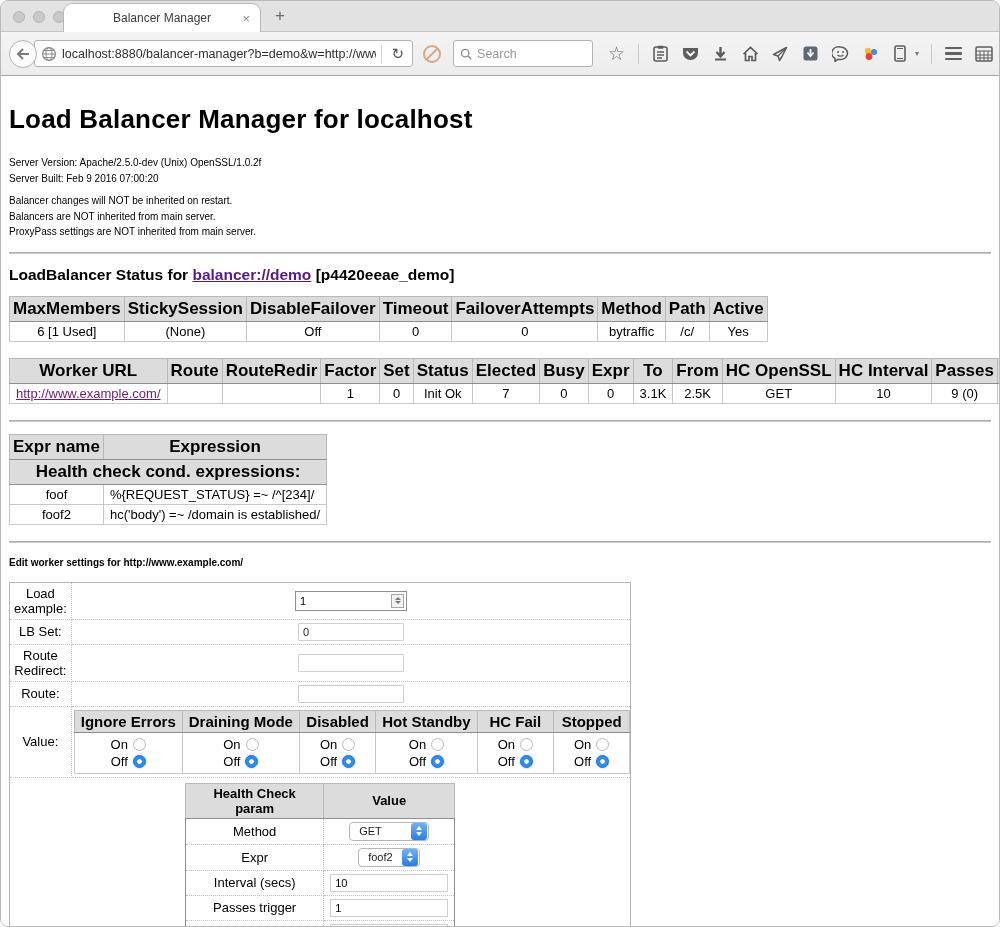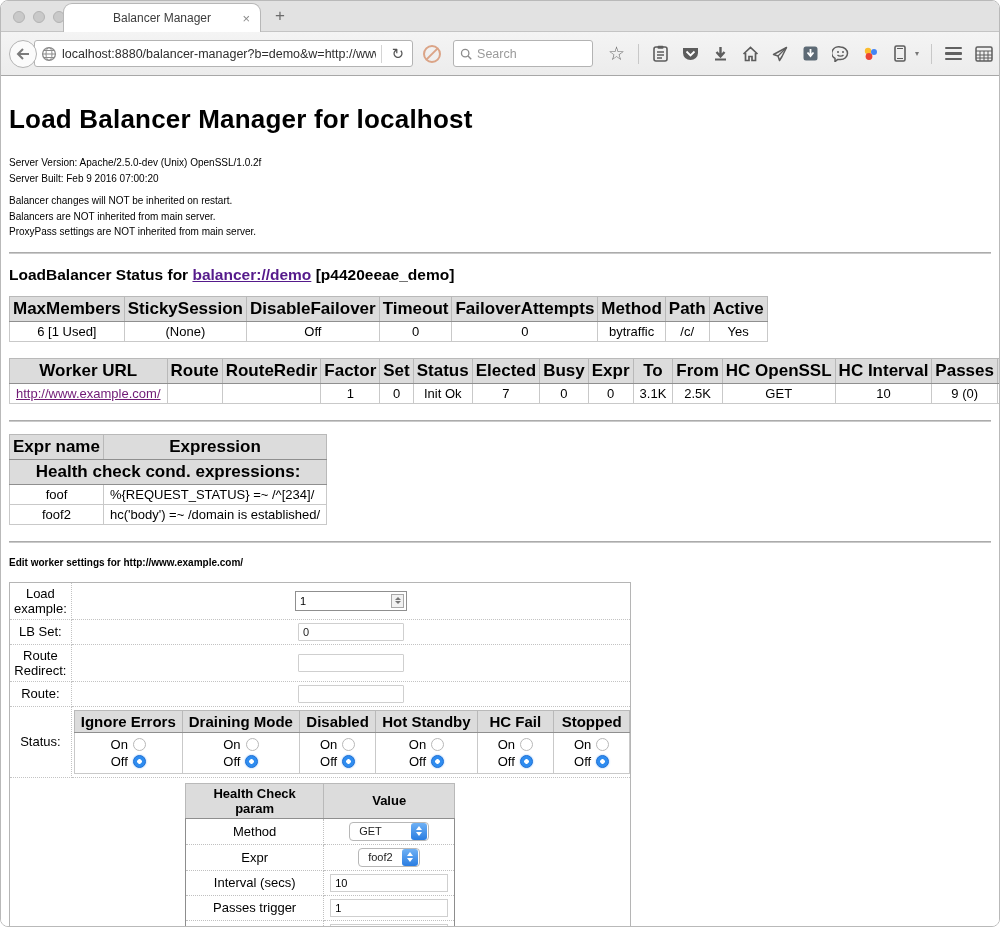--- a/index.html
+++ b/index.html
@@ -391,21 +391,21 @@
       </tr>
       <tr>
         <td class="form-label">Route Redirect:</td>
         <td class="form-value"><input class="text-input" value="" style=""></td>
       </tr>
       <tr>
         <td class="form-label">Route:</td>
         <td class="form-value"><input class="text-input" value="" style=""></td>
       </tr>
       <tr>
-        <td class="form-label">Status:</td>
+        <td class="form-label">Value:</td>
         <td style="padding:2px 0 2px 2px;">
           <table class="status-table">
             <tbody>
                   <tr>
               <th>Ignore Errors</th>
               <th>Draining Mode</th>
               <th>Disabled</th>
               <th>Hot Standby</th>
               <th>HC Fail</th>
               <th>Stopped</th>

